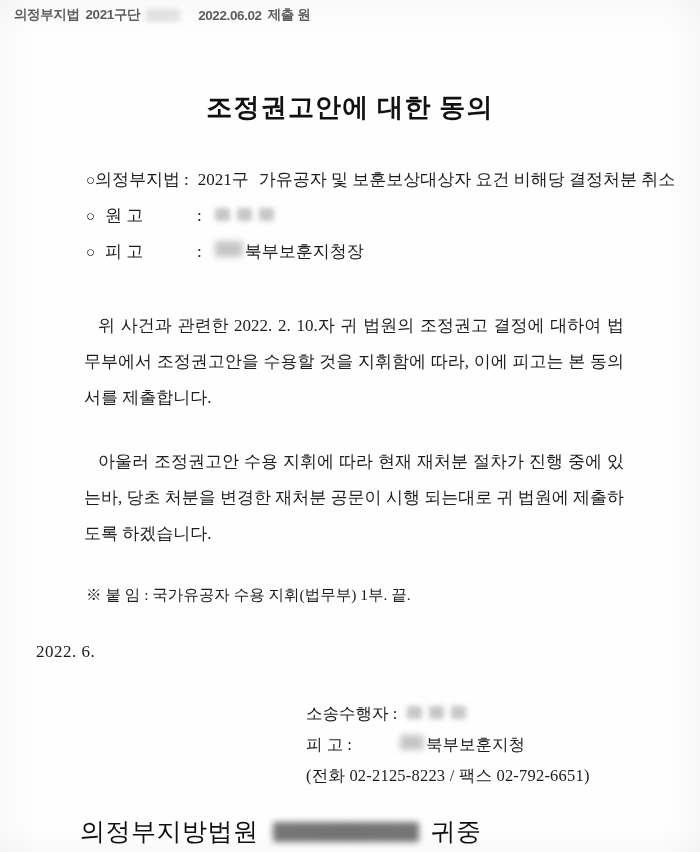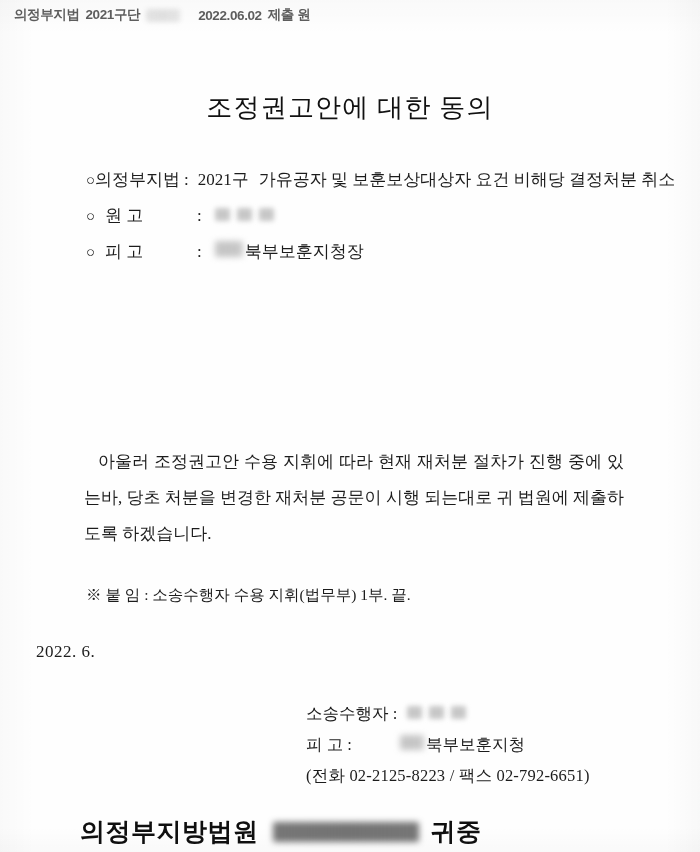--- a/index.html
+++ b/index.html
@@ -85,21 +85,21 @@
   }
 
   
   .doc-title {
     position: absolute;
     top: 90px;
     left: 0;
     width: 700px;
     text-align: center;
     font-size: 26px;
-    font-weight: 400;
+    font-weight: 700;
     letter-spacing: 1.2px;
     color: #111;
     filter: blur(0.15px);
   }
 
   
   .case-block {
     position: absolute;
     top: 162px;
     left: 86px;
@@ -183,21 +183,21 @@
   }
 
   
   .court-line {
     position: absolute;
     top: 815px;
     left: 80px;
     display: flex;
     align-items: center;
     font-size: 25px;
-    font-weight: 700;
+    font-weight: 400;
     letter-spacing: 0.5px;
     color: #0f0f0f;
     white-space: nowrap;
   }
 </style>
 </head>
 <body>
 
 <div class="page">
 
@@ -239,23 +239,24 @@
     <div class="case-row">
       <span class="bullet">○</span>
       <span class="case-label wide">피      고</span>
       <span class="case-colon">:</span>
       <span class="redact redact-med" style="width:28px;height:16px;margin:0 2px 0 8px;"></span>
       <span>북부보훈지청장</span>
     </div>
 
   </div>
 
+  <div class="para para-1">위 사건과 관련한 2022. 2. 10.자 귀 법원의 조정권고 결정에 대하여 법무부에서 조정권고안을 수용할 것을 지휘함에 따라, 이에 피고는 본 동의서를 제출합니다.</div>
   <div class="para para-2">아울러 조정권고안 수용 지휘에 따라 현재 재처분 절차가 진행 중에 있는바, 당초 처분을 변경한 재처분 공문이 시행 되는대로 귀 법원에 제출하도록 하겠습니다.</div>
 
-  <div class="attach">※ 붙 임 : 소송수행자 수용 지휘(법무부) 1부.  끝.</div>
+  <div class="attach">※ 붙 임 : 국가유공자 수용 지휘(법무부) 1부.  끝.</div>
 
   <div class="date-line">2022.   6.</div>
 
   <div class="sign-block">
 
     <div class="sign-row">
       <span class="sign-label agent">소송수행자 :</span>
       <span class="redact-dots" style="margin-left:10px;">
         <i></i>
           <i></i>

